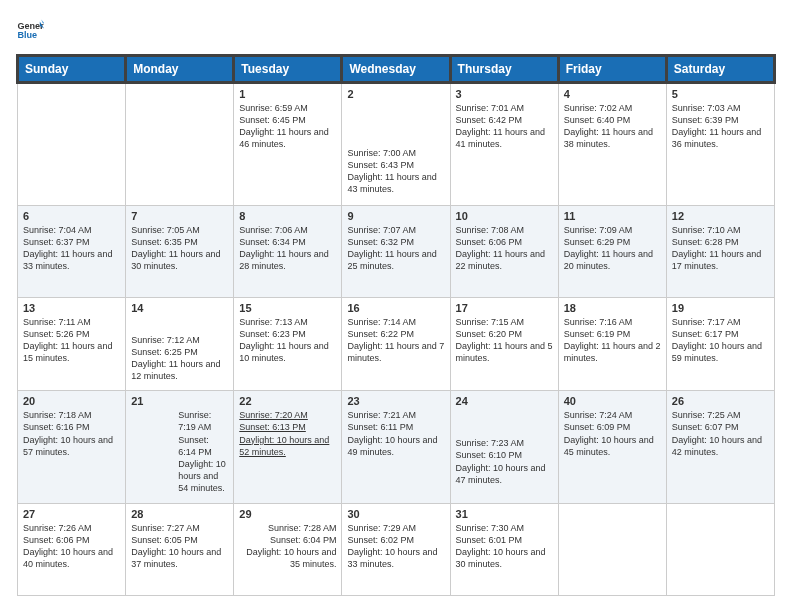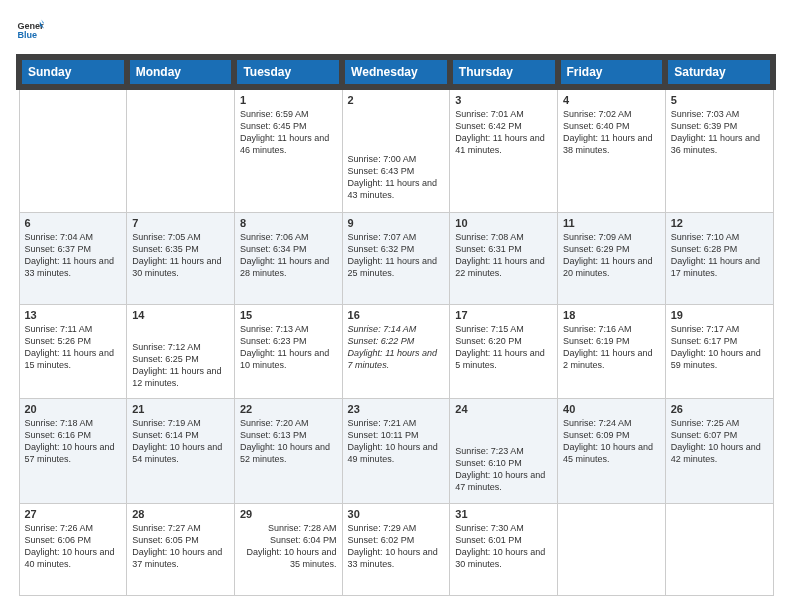--- a/index.html
+++ b/index.html
@@ -49,21 +49,21 @@
       border-collapse: collapse;
       width: 100%;
       table-layout: fixed;
     }
     .calendar th {
       background-color: #1a6eb5;
       color: #fff;
       text-align: left;
       padding: 5px 6px;
       font-size: 12px;
-      border: 6px solid #404040;
+      border: 3px solid #404040;
     }
     .calendar td {
       border: 1px solid #ccc;
       vertical-align: top;
       padding: 4px 5px;
       font-size: 9.5px;
       color: #333;
       height: 88px;
     }
     .calendar tr:nth-child(even) td {
@@ -178,21 +178,21 @@
           </td>
           <td>
             <span class="day-num">9</span>
             <div class="day-info" style="white-space: pre-line;">Sunrise: 7:07 AM
 Sunset: 6:32 PM
 Daylight: 11 hours and 25 minutes.</div>
           </td>
           <td>
             <span class="day-num">10</span>
             <div class="day-info" style="white-space: pre-line;">Sunrise: 7:08 AM
-Sunset: 6:31 PM
+Sunset: 6:06 PM
 Daylight: 11 hours and 22 minutes.</div>
           </td>
           <td>
             <span class="day-num">11</span>
             <div class="day-info" style="white-space: pre-line;">Sunrise: 7:09 AM
 Sunset: 6:29 PM
 Daylight: 11 hours and 20 minutes.</div>
           </td>
           <td>
             <span class="day-num">12</span>
@@ -215,21 +215,21 @@
 Daylight: 11 hours and 12 minutes.</div>
           </td>
           <td>
             <span class="day-num">15</span>
             <div class="day-info" style="white-space: pre-line;">Sunrise: 7:13 AM
 Sunset: 6:23 PM
 Daylight: 11 hours and 10 minutes.</div>
           </td>
           <td>
             <span class="day-num">16</span>
-            <div class="day-info" style="white-space: pre-line; font-style: italic;">Sunrise: 7:14 AM
+            <div class="day-info" style="white-space: pre-line;">Sunrise: 7:14 AM
 Sunset: 6:22 PM
 Daylight: 11 hours and 7 minutes.</div>
           </td>
           <td>
             <span class="day-num">17</span>
             <div class="day-info" style="white-space: pre-line;">Sunrise: 7:15 AM
 Sunset: 6:20 PM
 Daylight: 11 hours and 5 minutes.</div>
           </td>
           <td>
@@ -247,34 +247,34 @@
         </tr>
         <tr>
           <td>
             <span class="day-num">20</span>
             <div class="day-info" style="white-space: pre-line;">Sunrise: 7:18 AM
 Sunset: 6:16 PM
 Daylight: 10 hours and 57 minutes.</div>
           </td>
           <td>
             <span class="day-num">21</span>
-            <div class="day-info" style="white-space: pre-line;">Sunrise: 7:19 AM
+            <div class="day-info" style="white-space: pre-line; margin-left: 47px;">Sunrise: 7:19 AM
 Sunset: 6:14 PM
 Daylight: 10 hours and 54 minutes.</div>
           </td>
           <td>
             <span class="day-num">22</span>
-            <div class="day-info" style="white-space: pre-line;">Sunrise: 7:20 AM
+            <div class="day-info" style="white-space: pre-line; text-decoration: underline;">Sunrise: 7:20 AM
 Sunset: 6:13 PM
 Daylight: 10 hours and 52 minutes.</div>
           </td>
           <td>
             <span class="day-num">23</span>
             <div class="day-info" style="white-space: pre-line;">Sunrise: 7:21 AM
-Sunset: 10:11 PM
+Sunset: 6:11 PM
 Daylight: 10 hours and 49 minutes.</div>
           </td>
           <td>
             <span class="day-num">24</span>
             <div class="day-info" style="white-space: pre-line; margin-top: 30px;">Sunrise: 7:23 AM
 Sunset: 6:10 PM
 Daylight: 10 hours and 47 minutes.</div>
           </td>
           <td>
             <span class="day-num">40</span>

